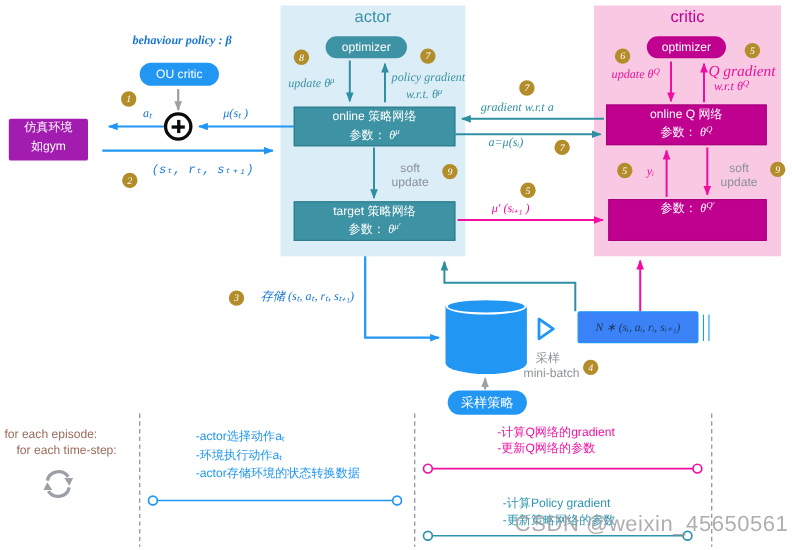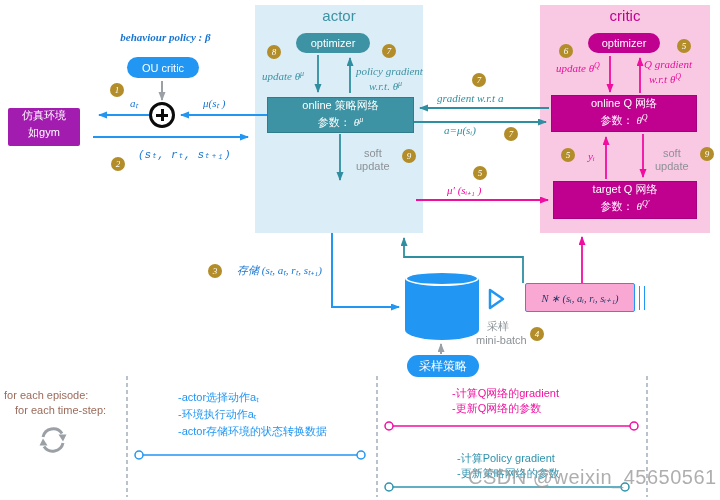--- a/index.html
+++ b/index.html
@@ -124,42 +124,47 @@
   <div class="netbox" style="left:267px;top:97px;width:147px;height:36px;background:#3D92A3;border:1px solid #2F7D8C;box-sizing:border-box;">
     <div>online 策略网络</div>
     <div>
       <span>参数： </span><span class="math">θ</span><span class="sup math">μ</span>
     </div>
   </div>
   <div class="softlbl" style="left:356px;top:147px;">
     <div>soft</div>
     <div>update</div>
   </div>
+  <div class="netbox" style="left:267px;top:183px;width:147px;height:36px;background:#3D92A3;border:1px solid #2F7D8C;box-sizing:border-box;">
+    <div>target 策略网络</div>
+    <div>
+      <span>参数： </span><span class="math">θ</span><span class="sup math">μ′</span>
+    </div>
+  </div>
 
   <div class="pill" style="left:588px;top:33px;width:72px;height:20px;background:#C0008F;">optimizer</div>
   <div class="lbl math" style="left:556px;top:62px;font-size:11px;color:#E8129B;">
     <span>update </span><span>θ</span><span class="sup">Q</span>
   </div>
-  <div class="lbl math" style="left:644px;top:58px;font-size:11px;color:#E8129B;">Q gradient</div>
+  <div class="lbl math" style="left:644px;top:58px;font-size:14px;color:#E8129B;">Q gradient</div>
   <div class="lbl math" style="left:649px;top:73px;font-size:11px;color:#E8129B;">
     <span>w.r.t </span><span>θ</span><span class="sup">Q</span>
   </div>
   <div class="netbox" style="left:551px;top:95px;width:146px;height:37px;background:#C0008F;border:1px solid #A6007C;box-sizing:border-box;">
     <div>online Q 网络</div>
     <div>
       <span>参数： </span><span class="math">θ</span><span class="sup math">Q</span>
     </div>
   </div>
   <div class="lbl math" style="left:588px;top:150px;font-size:11px;color:#F20DA1;">yᵢ</div>
   <div class="softlbl" style="left:655px;top:147px;">
     <div>soft</div>
     <div>update</div>
   </div>
   <div class="netbox" style="left:553px;top:181px;width:144px;height:38px;background:#C0008F;border:1px solid #A6007C;box-sizing:border-box;">
-    <div>target Q 网络</div>
     <div>
       <span>参数： </span><span class="math">θ</span><span class="sup math">Q′</span>
     </div>
   </div>
 
   <div class="lbl math" style="left:437px;top:92px;font-size:11px;color:#2F8FA0;">gradient w.r.t a</div>
   <div class="lbl math" style="left:444px;top:124px;font-size:11px;color:#2F8FA0;">a=μ(sᵢ)</div>
   <div class="lbl math" style="left:447px;top:184px;font-size:11px;color:#F20DA1;">μ′ (sᵢ₊₁ )</div>
   <div class="lbl math" style="left:237px;top:264px;font-size:11px;color:#1976D2;">存储 (sₜ, aₜ, rₜ, sₜ₊₁)</div>
 
@@ -167,21 +172,21 @@
   <div class="cyl-top"></div>
   <div class="pill" style="left:407px;top:355px;width:72px;height:22px;background:#2196F3;font-size:12px;">采样策略</div>
 
   <svg class="abs" style="left:487px;top:287px;" width="20" height="24" viewBox="0 0 20 24">
     <path d="M3,3 L16,12 L3,21 Z" fill="none" stroke="#2196F3" stroke-width="2.5" stroke-linejoin="round"></path>
   </svg>
   <div class="lbl" style="left:487px;top:320px;font-size:11px;color:#8C9196;">采样</div>
   <div class="lbl" style="left:476px;top:334px;font-size:11px;color:#8C9196;">mini-batch</div>
   <div class="stackline" style="left:639px;top:286px;"></div>
   <div class="stackline" style="left:644px;top:286px;"></div>
-  <div class="abs math" style="left:525px;top:283px;width:110px;height:29px;background:#f9a8d4;border:1.5px solid #2196F3;border-radius:2px;
+  <div class="abs math" style="left:525px;top:283px;width:110px;height:29px;background:#3b82f6;border:1.5px solid #2196F3;border-radius:2px;
               display:flex;align-items:center;justify-content:center;font-size:10.5px;color:#1F3864;box-sizing:border-box;">
     <span>N ∗ (sᵢ, aᵢ, rᵢ, sᵢ₊₁)</span>
   </div>
 
   <div class="badge" style="left:110px;top:83px;">1</div>
   <div class="badge" style="left:111px;top:157px;">2</div>
   <div class="badge" style="left:208px;top:264px;">3</div>
   <div class="badge" style="left:530px;top:327px;">4</div>
   <div class="badge" style="left:473px;top:166px;">5</div>
   <div class="badge" style="left:561px;top:148px;">5</div>

